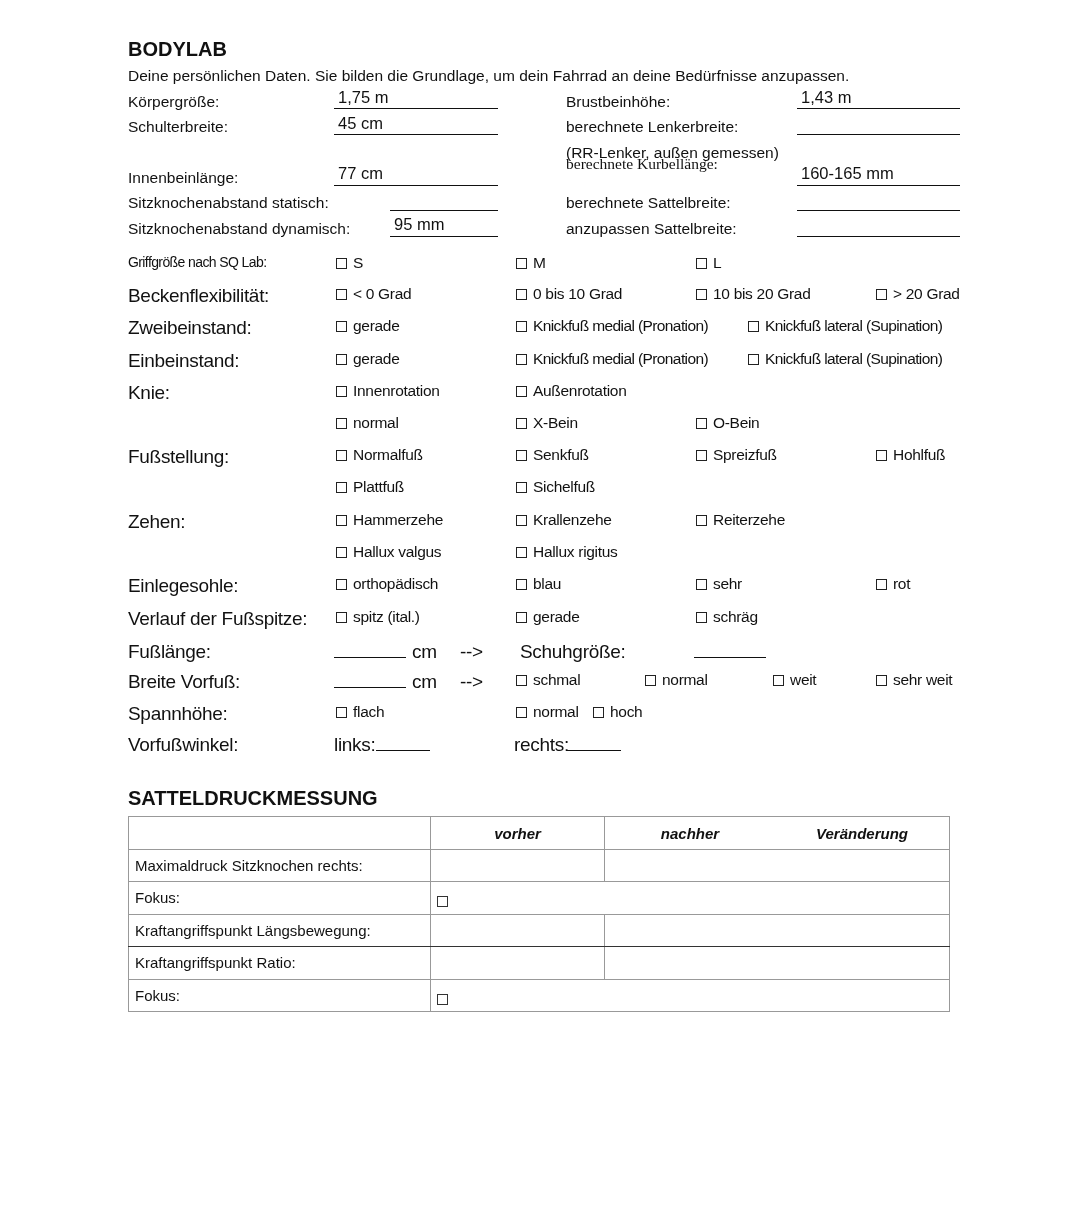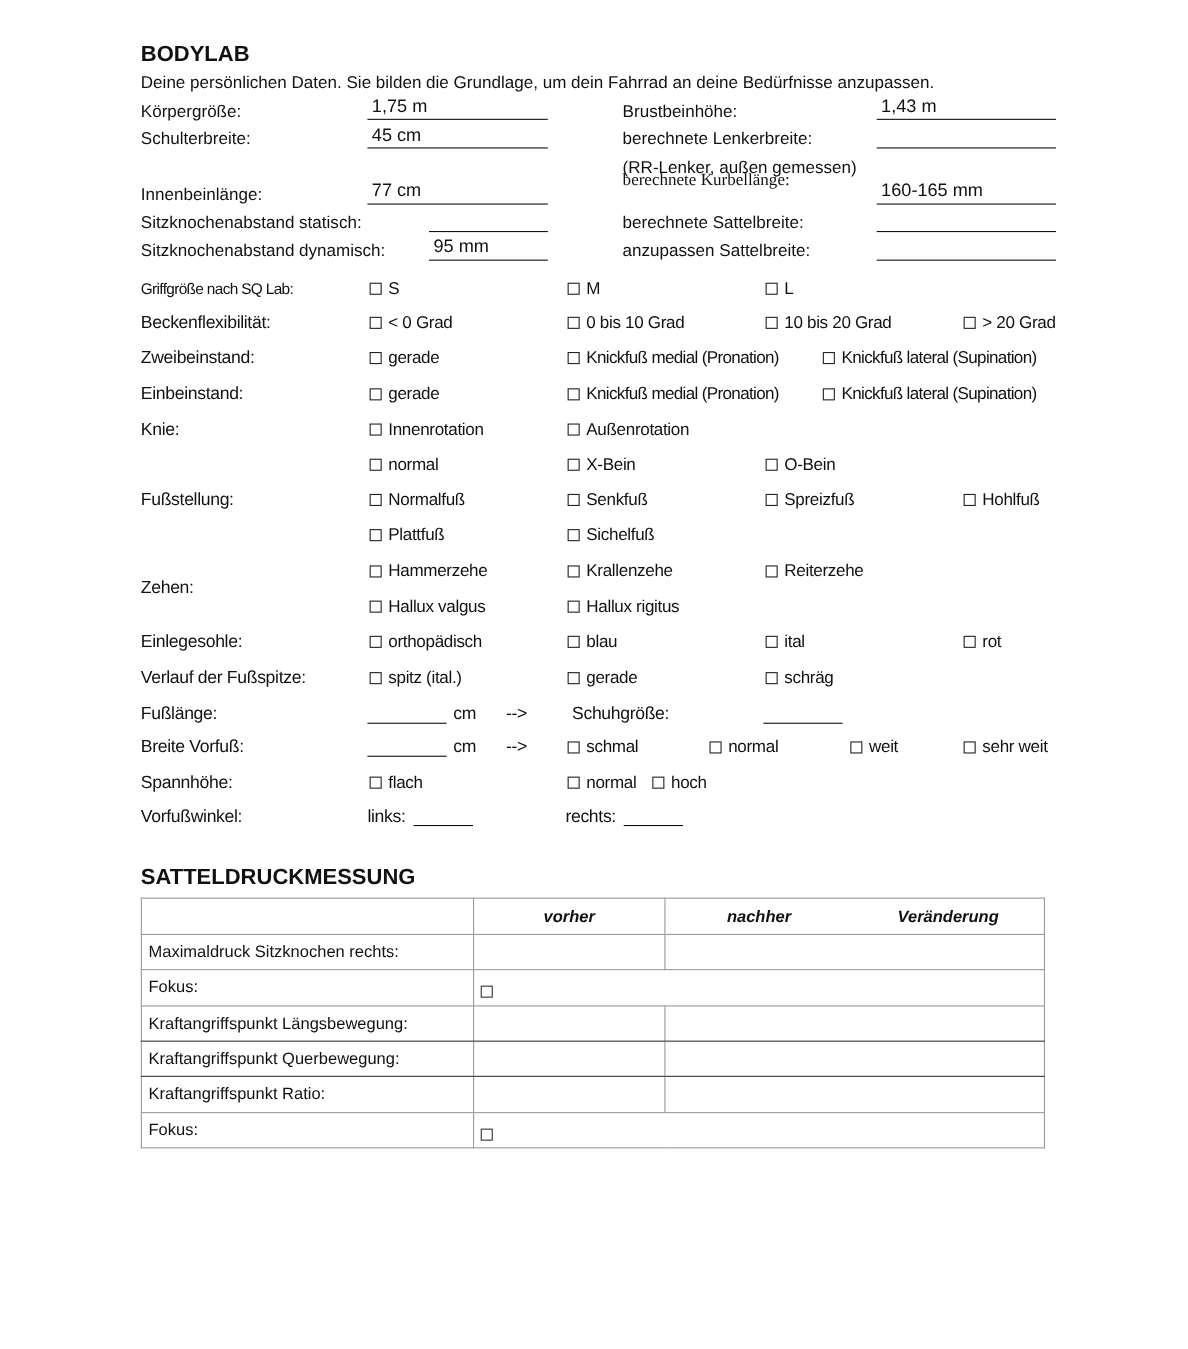--- a/index.html
+++ b/index.html
@@ -1,20 +1,20 @@
 <!DOCTYPE html>
 <html><head>
 <meta charset="utf-8">
 <style>
   html, body { margin:0; padding:0; background:#fff; }
   body { width:1080px; height:1226px; position:relative; font-family:"Liberation Sans", sans-serif; color:#111; }
   .abs { position:absolute; white-space:nowrap; }
   .h1 { font-weight:bold; font-size:20px; }
   .t { font-size:15.5px; }
-  .tn { font-size:16px; letter-spacing:-0.3px; }
+  .tn { font-size:19px; letter-spacing:-0.3px; }
   .small { font-size:14px; letter-spacing:-0.6px; }
   .line { position:absolute; border-bottom:1px solid #111; height:0; }
   .val { position:absolute; font-size:16.5px; white-space:nowrap; }
   .cb { display:inline-block; width:11px; height:11px; border:1px solid #222; margin-right:6px; vertical-align:-1px; box-sizing:border-box; }
   .opt { position:absolute; font-size:15.5px; white-space:nowrap; }
   table.sd { position:absolute; left:128px; top:816px; width:822px; border-collapse:collapse; }
   table.sd td { border:1px solid #999; font-size:15px; padding:0 6px; vertical-align:top; height:31px; box-sizing:border-box; }
   table.sd td.hd { font-weight:bold; font-style:italic; text-align:center; vertical-align:middle; }
   table.sd tr.dark td { border-bottom:1.5px solid #333; }
   .lbl2 { line-height:31px; }
@@ -90,31 +90,31 @@
     <div class="opt tn" style="left: 516px; top: 414px;"><span class="cb"></span><span>X-Bein</span></div>
     <div class="opt tn" style="left: 696px; top: 414px;"><span class="cb"></span><span>O-Bein</span></div>
     <div class="abs t tn" style="left: 128px; top: 446px;">Fußstellung:</div>
     <div class="opt tn" style="left: 336px; top: 446px;"><span class="cb"></span><span>Normalfuß</span></div>
     <div class="opt tn" style="left: 516px; top: 446px;"><span class="cb"></span><span>Senkfuß</span></div>
     <div class="opt tn" style="left: 696px; top: 446px;"><span class="cb"></span><span>Spreizfuß</span></div>
     <div class="opt tn" style="left: 876px; top: 446px;"><span class="cb"></span><span>Hohlfuß</span></div>
     <div class="abs t tn" style="left: 128px; top: 478px;"></div>
     <div class="opt tn" style="left: 336px; top: 478px;"><span class="cb"></span><span>Plattfuß</span></div>
     <div class="opt tn" style="left: 516px; top: 478px;"><span class="cb"></span><span>Sichelfuß</span></div>
-    <div class="abs t tn" style="left: 128px; top: 511px; margin-top: 15px;">Zehen:</div>
+    <div class="abs t tn" style="left: 128px; top: 511px;">Zehen:</div>
     <div class="opt tn" style="left: 336px; top: 511px;"><span class="cb"></span><span>Hammerzehe</span></div>
     <div class="opt tn" style="left: 516px; top: 511px;"><span class="cb"></span><span>Krallenzehe</span></div>
     <div class="opt tn" style="left: 696px; top: 511px;"><span class="cb"></span><span>Reiterzehe</span></div>
     <div class="abs t tn" style="left: 128px; top: 543px;"></div>
     <div class="opt tn" style="left: 336px; top: 543px;"><span class="cb"></span><span>Hallux valgus</span></div>
     <div class="opt tn" style="left: 516px; top: 543px;"><span class="cb"></span><span>Hallux rigitus</span></div>
     <div class="abs t tn" style="left: 128px; top: 575px;">Einlegesohle:</div>
     <div class="opt tn" style="left: 336px; top: 575px;"><span class="cb"></span><span>orthopädisch</span></div>
     <div class="opt tn" style="left: 516px; top: 575px;"><span class="cb"></span><span>blau</span></div>
-    <div class="opt tn" style="left: 696px; top: 575px;"><span class="cb"></span><span>ital</span></div>
+    <div class="opt tn" style="left: 696px; top: 575px;"><span class="cb"></span><span>sehr</span></div>
     <div class="opt tn" style="left: 876px; top: 575px;"><span class="cb"></span><span>rot</span></div>
     <div class="abs t tn" style="left: 128px; top: 608px;">Verlauf der Fußspitze:</div>
     <div class="opt tn" style="left: 336px; top: 608px;"><span class="cb"></span><span>spitz (ital.)</span></div>
     <div class="opt tn" style="left: 516px; top: 608px;"><span class="cb"></span><span>gerade</span></div>
     <div class="opt tn" style="left: 696px; top: 608px;"><span class="cb"></span><span>schräg</span></div>
   </div>
 
 <div class="abs t tn" style="left:128px;top:641px;">Fußlänge:</div>
 <div class="line" style="left:334px;top:657px;width:72px;"></div>
 <div class="abs t tn" style="left:412px;top:641px;">cm</div>
@@ -163,25 +163,20 @@
   </tr>
   <tr style="height:33px;">
     <td class="lbl2">Fokus:</td>
     <td colspan="3"><span class="fcb"></span></td>
   </tr>
   <tr class="dark" style="height:32px;">
     <td class="lbl2">Kraftangriffspunkt Längsbewegung:</td>
     <td></td>
     <td colspan="2"></td>
   </tr>
-  <tr class="dark" style="height:32px;">
-    <td class="lbl2">Kraftangriffspunkt Querbewegung:</td>
-    <td></td>
-    <td colspan="2"></td>
-  </tr>
   <tr style="height:33px;">
     <td class="lbl2">Kraftangriffspunkt Ratio:</td>
     <td></td>
     <td colspan="2"></td>
   </tr>
   <tr style="height:32px;">
     <td class="lbl2">Fokus:</td>
     <td colspan="3"><span class="fcb"></span></td>
   </tr>
 </tbody>

